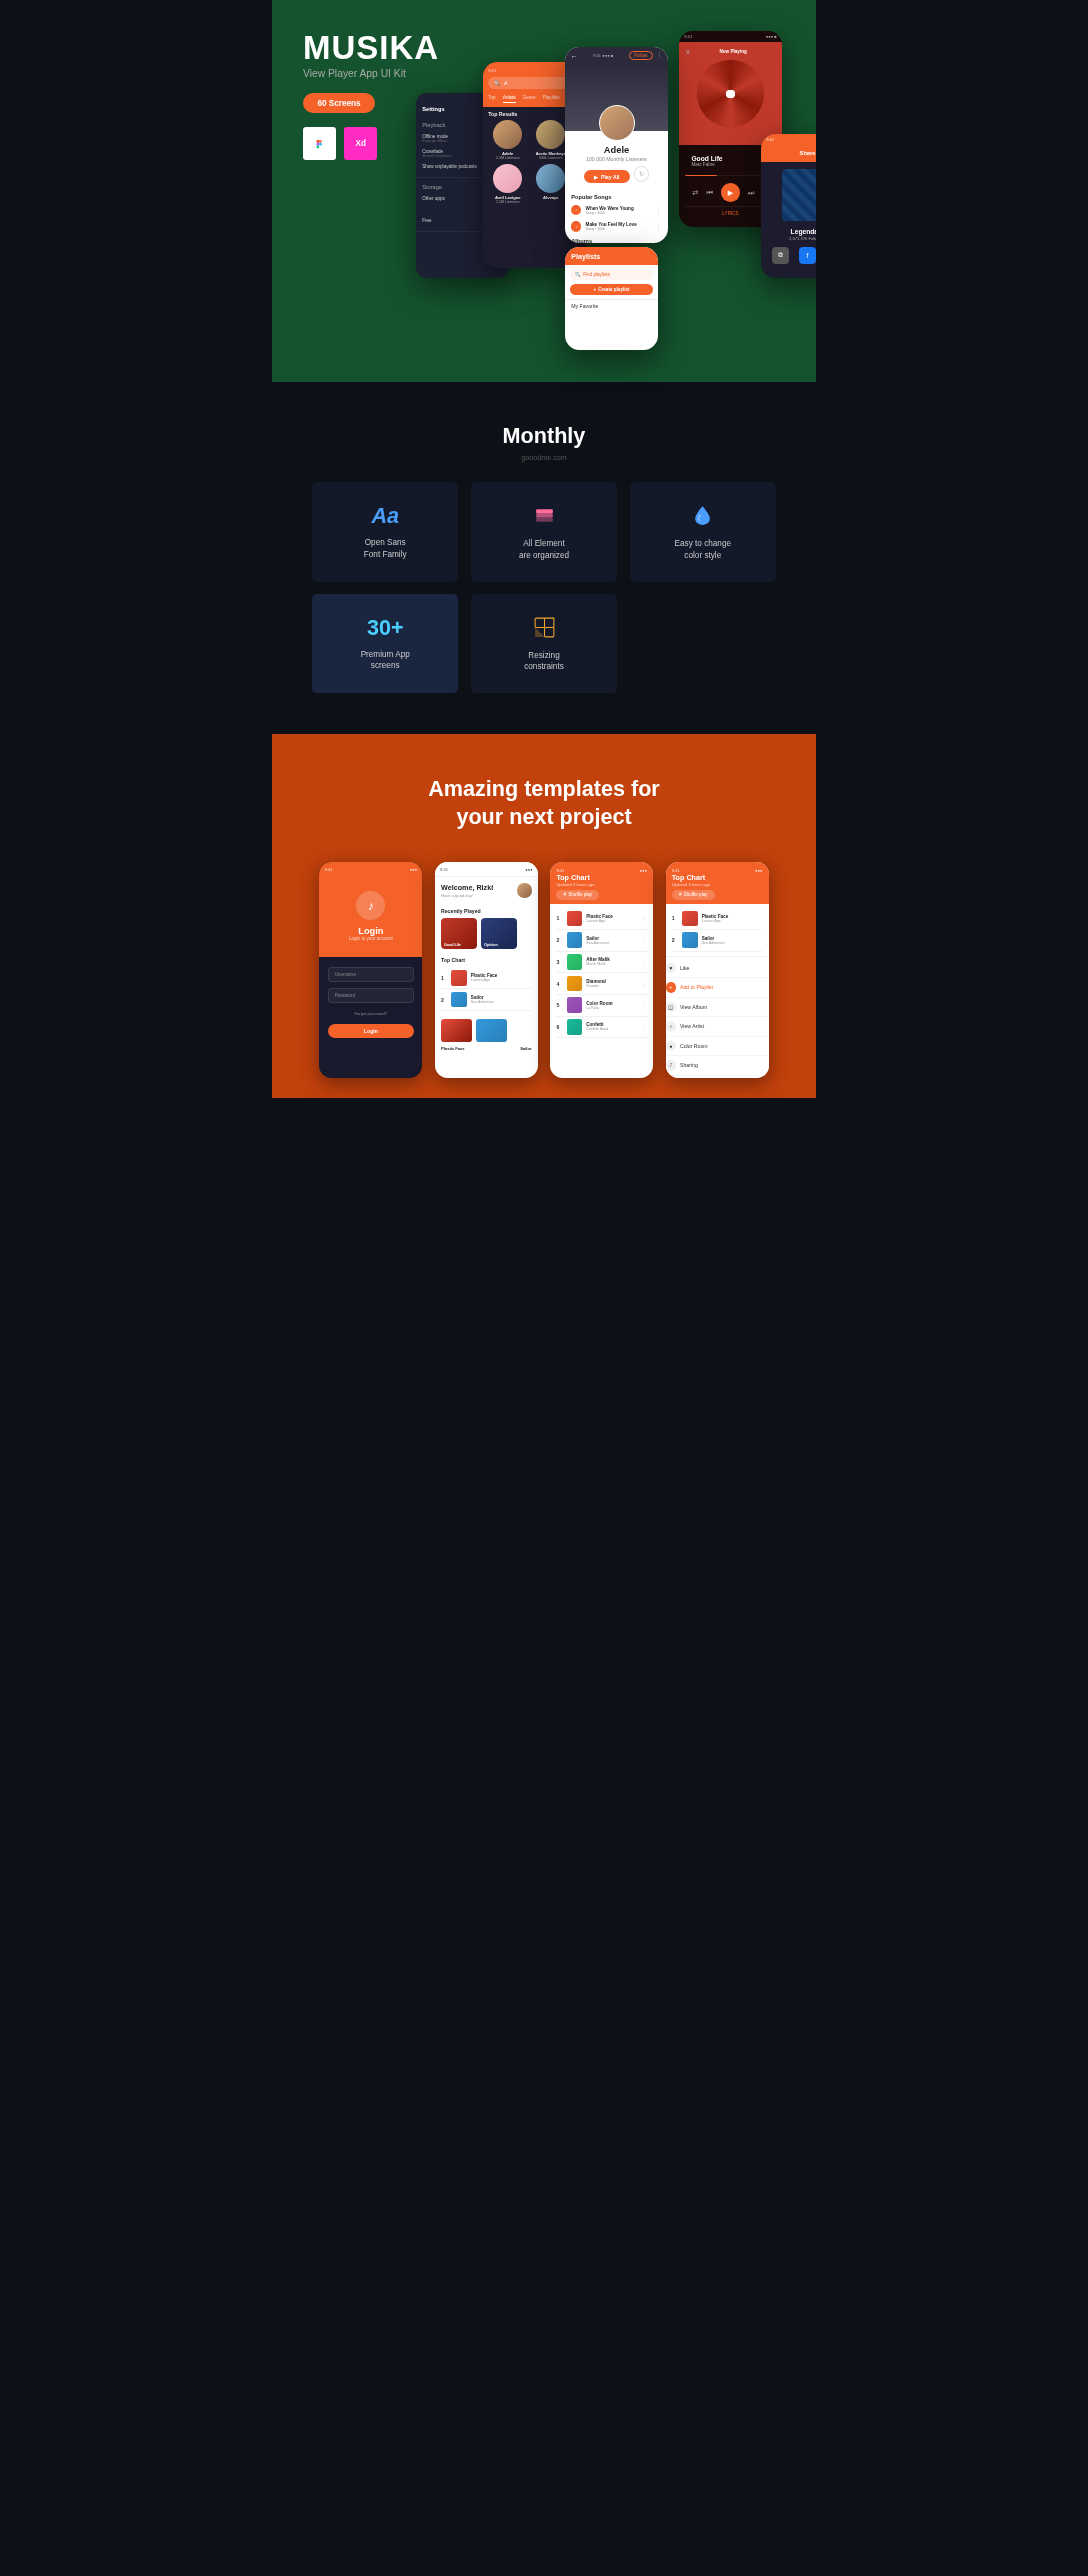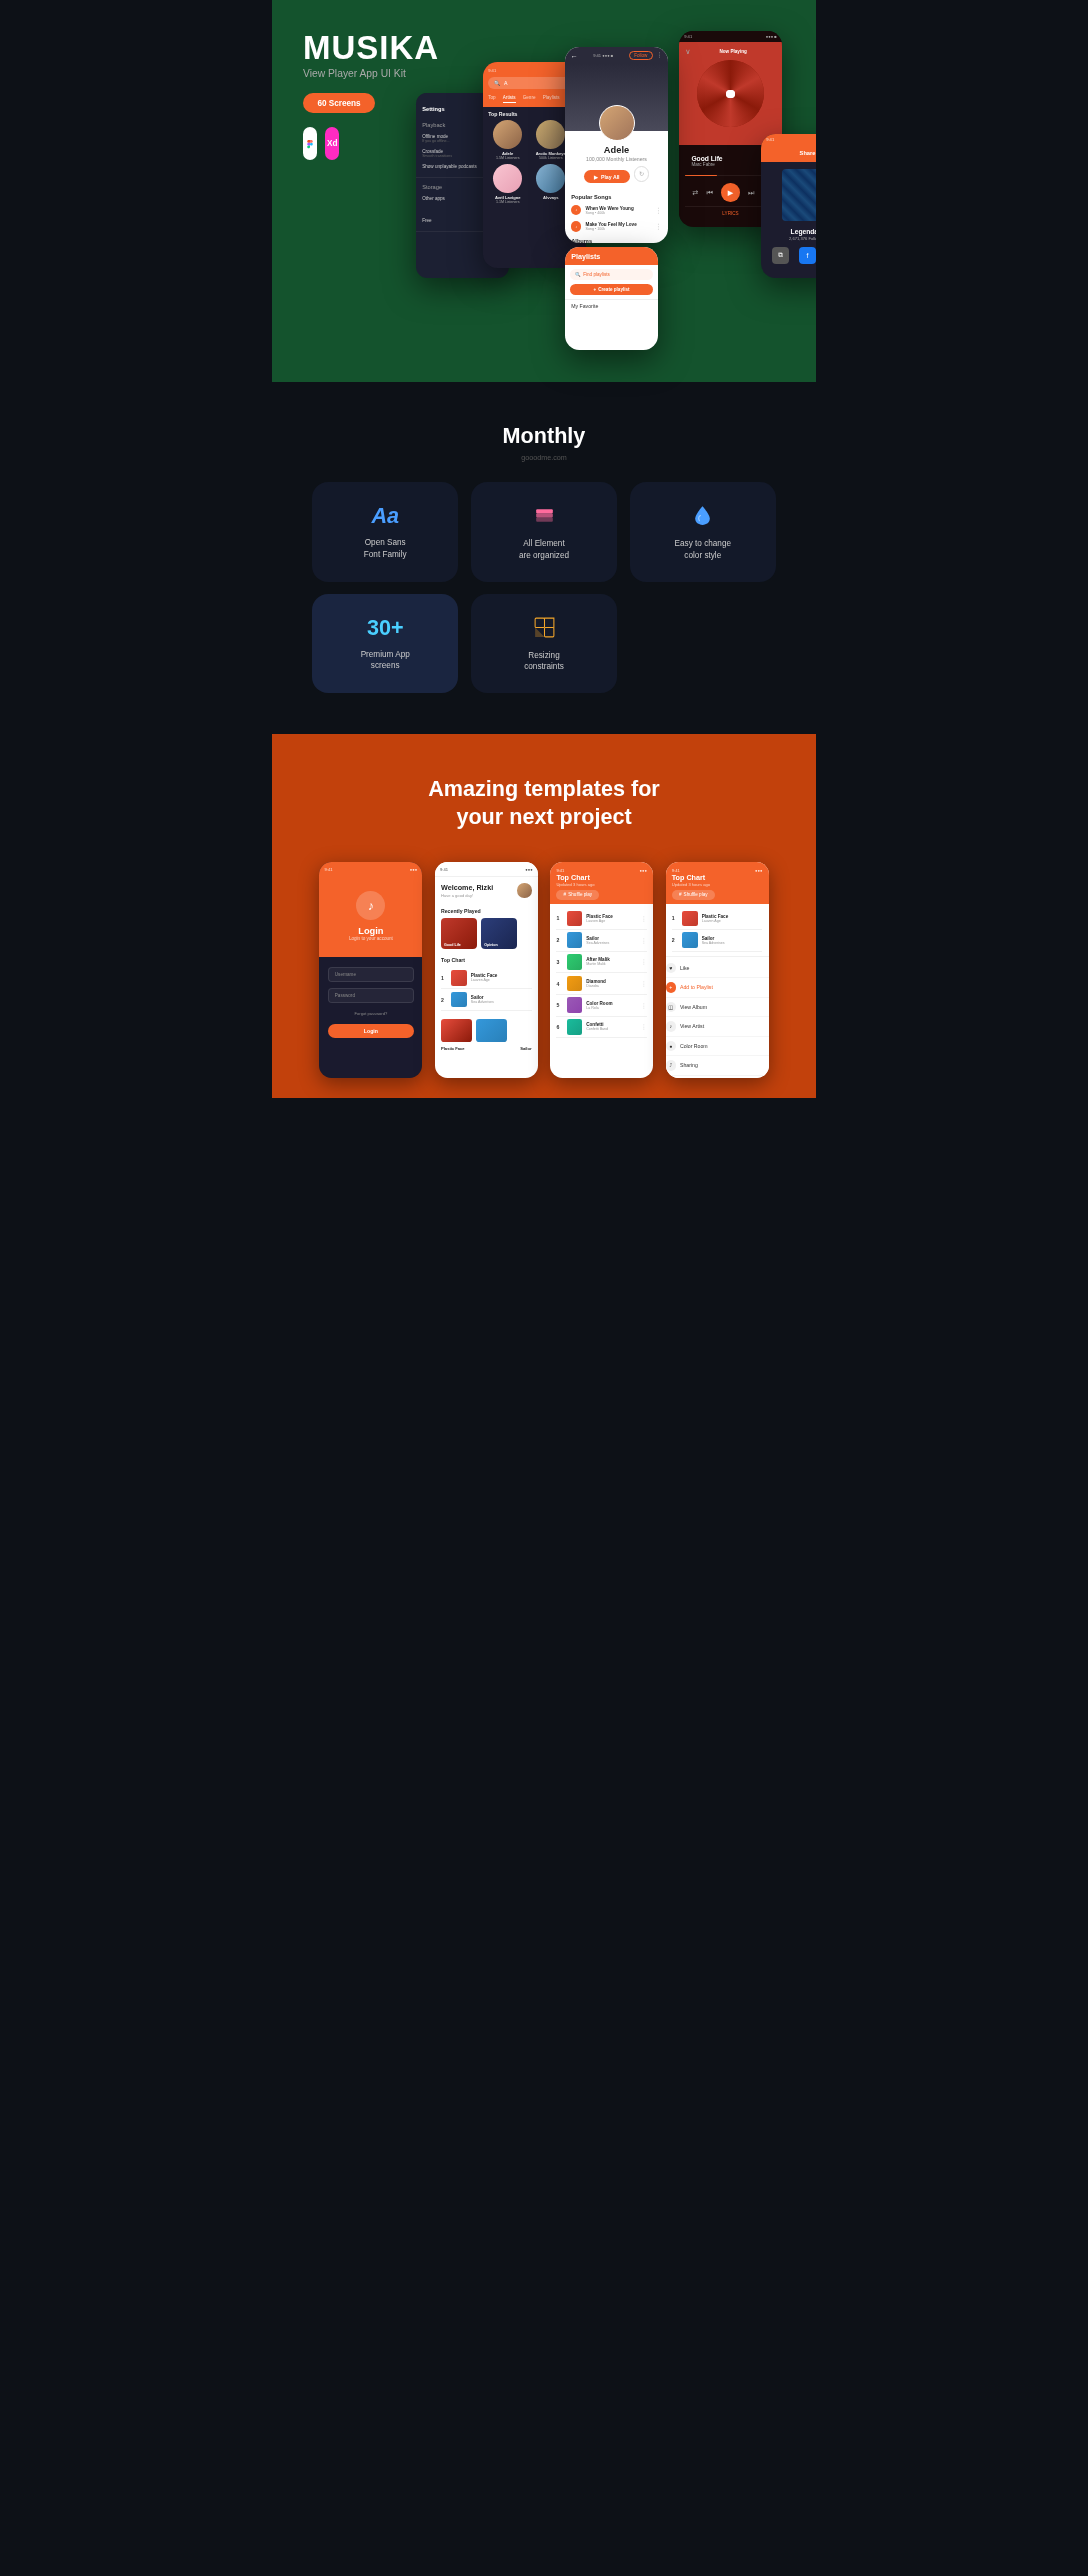--- a/index.html
+++ b/index.html
@@ -45,23 +45,23 @@
       display: inline-block;
       margin-top: 14.4px;
       cursor: pointer;
     }
     .tool-icons {
       display: flex;
       gap: 8.2px;
       margin-top: 14.4px;
     }
     .tool-icon {
-      width: 14px;
+      width: 33px;
       height: 33px;
-      border-radius: 14px;
+      border-radius: 3px;
       display: flex;
       align-items: center;
       justify-content: center;
       font-size: 14.4px;
       font-weight: bold;
     }
     .figma-icon { background: #fff; color: #f24e1e; }
     .xd-icon { background: #ff2bc2; color: #fff; }
 
     
@@ -506,21 +506,21 @@
     }
     .features-grid {
       display: grid;
       grid-template-columns: repeat(3, 1fr);
       gap: 12.4px;
       max-width: 464px;
       margin: 0 auto;
     }
     .feature-card {
       background: #131929;
-      border-radius: 16px;
+      border-radius: 5px;
       padding: 20.6px 12.4px;
       display: flex;
       flex-direction: column;
       gap: 8.2px;
     }
     .feature-card.highlighted {
       background: #1a2540;
     }
     .feature-label {
       font-size: 8.2px;

